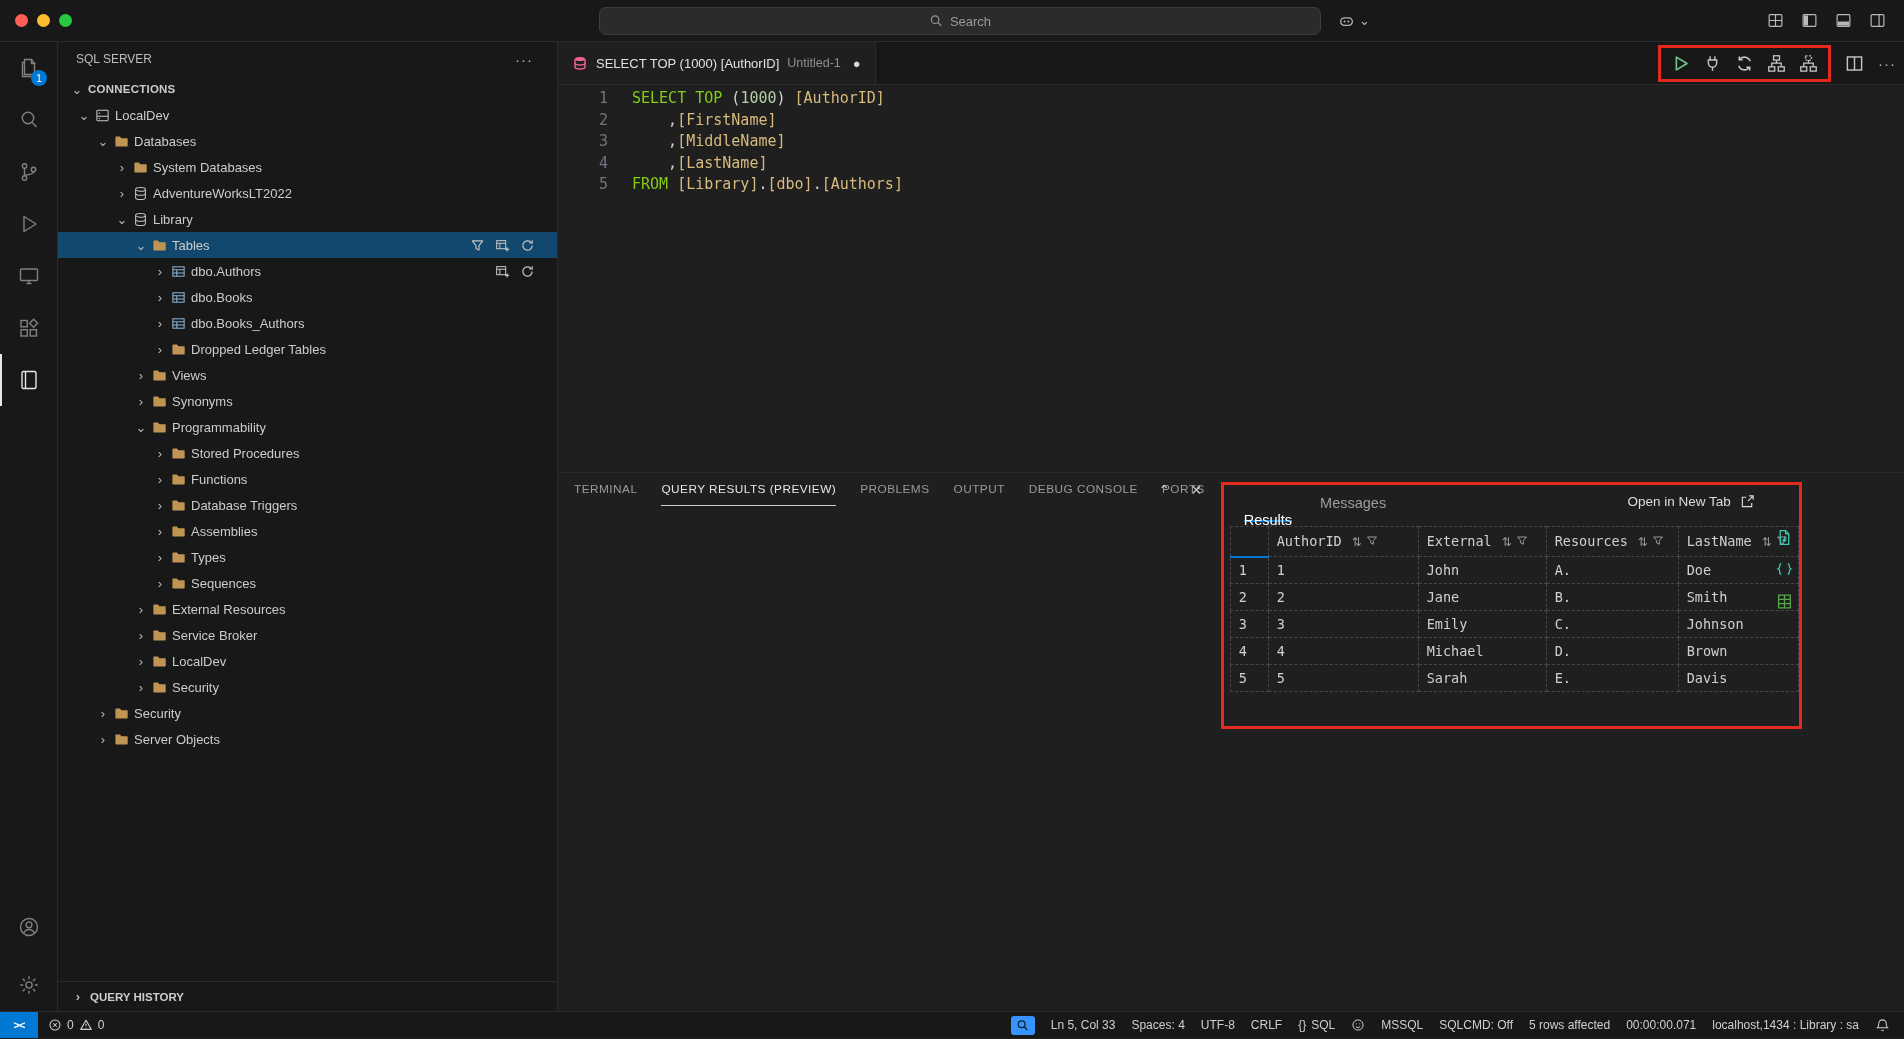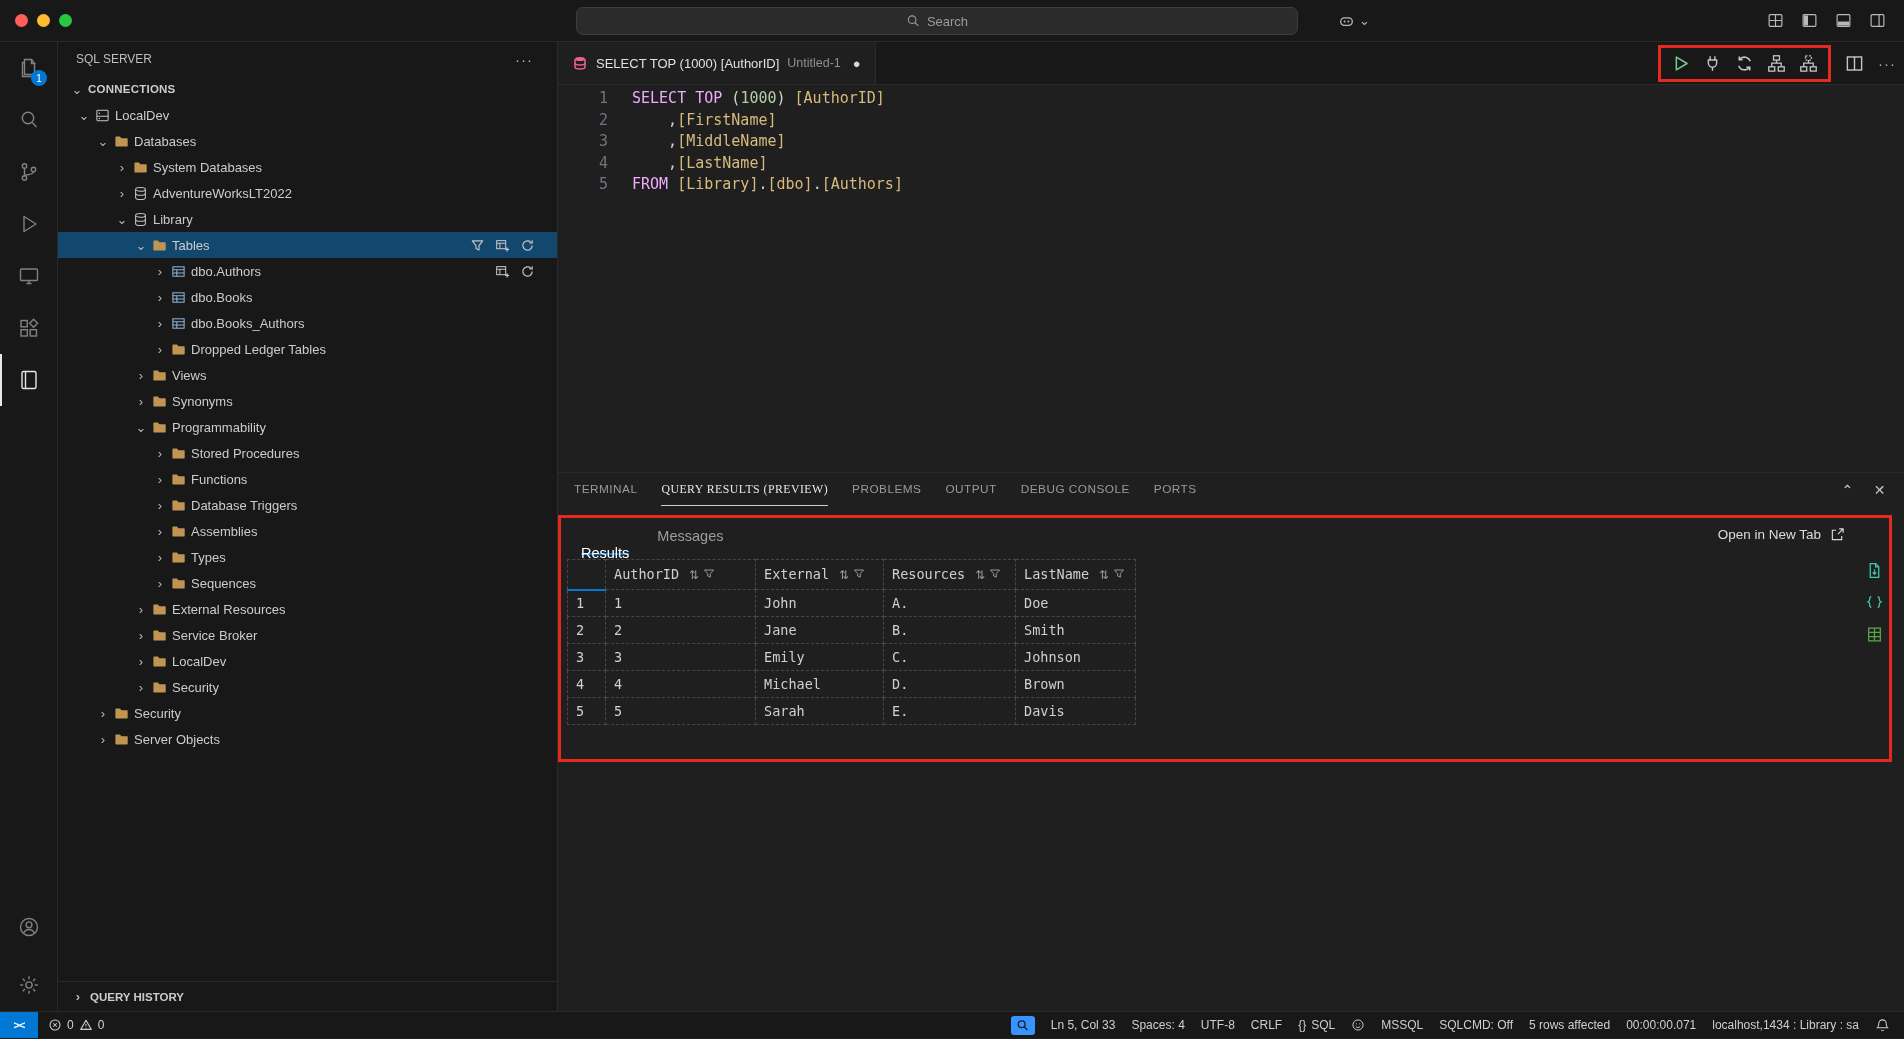--- a/index.html
+++ b/index.html
@@ -7,21 +7,21 @@
     font-family:"Liberation Sans",sans-serif;color:#cccccc;font-size:13px;}
   .app{display:flex;flex-direction:column;width:1904px;height:1039px;}
 
   
   .titlebar{height:42px;background:#181818;border-bottom:1px solid #2b2b2b;
     display:flex;align-items:center;position:relative;flex:none;}
   .traffic{display:flex;gap:9px;margin-left:15px;}
   .tl{width:13px;height:13px;border-radius:50%;display:inline-block;}
   .tl.red{background:#ff5f57}.tl.yellow{background:#febc2e}.tl.green{background:#28c840}
   .navarrows{position:absolute;left:650px;display:flex;gap:22px;font-size:17px;color:#b8b8b8;}
-  .searchbox{position:absolute;left:576px;top:7px;width:722px;height:28px;background:#2b2b2b;
+  .searchbox{position:absolute;left:599px;top:7px;width:722px;height:28px;background:#2b2b2b;
     border:1px solid #3d3d3d;border-radius:7px;display:flex;align-items:center;justify-content:center;
     gap:7px;color:#9b9b9b;font-size:13px;}
   .copilot{position:absolute;left:1338px;display:flex;align-items:center;gap:4px;color:#b8b8b8;}
   .layout-controls{position:absolute;right:18px;display:flex;gap:17px;align-items:center;}
   .layout-controls svg,.copilot svg{display:block;}
 
   
   .main{display:flex;height:969px;flex:none;}
 
   
@@ -67,28 +67,28 @@
   .tab-sub{color:#8f8f8f;font-size:12.5px;}
   .tab-dot{color:#d7d7d7;font-size:13px;margin-left:4px;}
   .editor-toolbar{position:absolute;right:8px;top:0;height:43px;display:flex;align-items:center;gap:14px;}
   .red-group{display:flex;align-items:center;gap:13px;padding:6px 10px;border:3px solid #e42a1e;}
   .tbico{cursor:pointer;display:flex;}
   .tbico svg{width:19px;height:19px;display:block;}
   .code-area{flex:1;display:flex;min-height:0;padding-top:3px;
     font-family:"DejaVu Sans Mono",monospace;font-size:15px;line-height:21.5px;}
   .gutter{width:74px;flex:none;text-align:right;padding-right:24px;color:#6e7681;}
   .code-lines{flex:1;white-space:pre;overflow:hidden;}
-  .tok-kw{color:#f0abfc}.tok-id{color:#d7ba7d}.tok-num{color:#b5cea8}.tok-pl{color:#d4d4d4}
+  .tok-kw{color:#84cc16}.tok-id{color:#d7ba7d}.tok-num{color:#b5cea8}.tok-pl{color:#d4d4d4}
 
   
-  .panel{height:539px;flex:none;border-top:1px solid #2b2b2b;display:flex;flex-direction:column;}
+  .panel{height:539px;flex:none;border-top:1px solid #2b2b2b;display:flex;flex-direction:row;}
   .panel-tabs{height:33px;flex:none;display:flex;align-items:stretch;gap:24px;padding:0 16px;
     font-size:11.8px;letter-spacing:.04em;color:#9b9b9b;position:relative;}
   .panel-tab{display:flex;align-items:center;border-bottom:1px solid transparent;cursor:pointer;}
-  .panel-tab.active{color:#e7e7e7;border-bottom-color:#cccccc;font-family:Liberation Serif, serif;}
+  .panel-tab.active{color:#e7e7e7;border-bottom-color:#cccccc;}
   .panel-actions{position:absolute;right:18px;top:0;height:33px;display:flex;gap:20px;align-items:center;
     color:#c5c5c5;font-size:14px;}
   .results-wrap{margin:9px 12px 0 0;height:247px;border:3px solid #e42a1e;position:relative;flex:none;}
   .results-tabs{height:37px;display:flex;align-items:stretch;gap:28px;padding-left:20px;font-size:14.5px;}
   .rtab{display:flex;align-items:center;border-bottom:2px solid transparent;color:#9d9d9d;cursor:pointer;}
   .rtab.active{color:#ffffff;border-bottom-color:#0078d4;margin-top:34px;}
   .open-new-tab{position:absolute;right:44px;top:9px;display:flex;align-items:center;gap:9px;
     color:#dcdcdc;font-size:13.5px;cursor:pointer;}
   .grid{border-collapse:collapse;margin:4px 0 0 6px;font-family:"DejaVu Sans Mono",monospace;
     font-size:13.5px;color:#d0d0d0;table-layout:fixed;}

